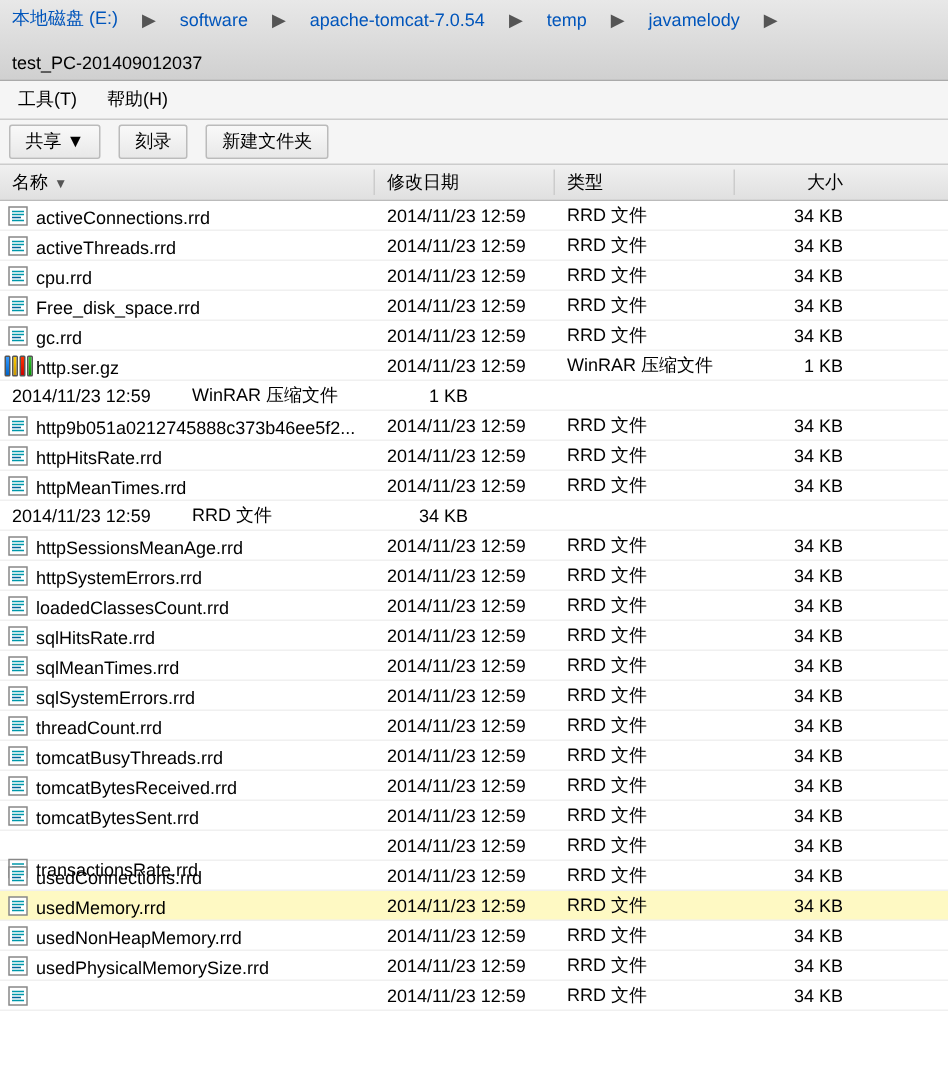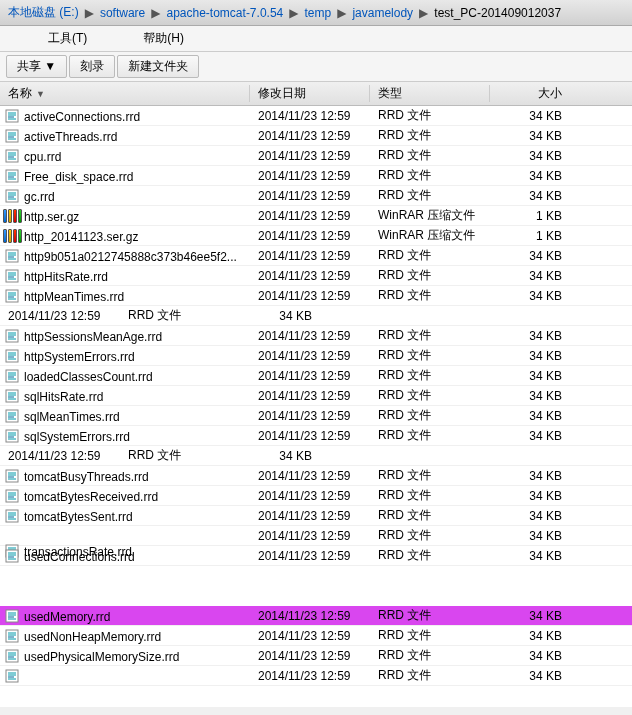--- a/index.html
+++ b/index.html
@@ -41,31 +41,30 @@
       background: #f5f5f5;
       border-bottom: 1px solid #ccc;
       padding: 2px 6px;
       display: flex;
       gap: 8px;
       font-size: 12px;
     }
     .menu-item {
       padding: 2px 6px;
       cursor: pointer;
-      margin-left: 36px;
     }
 
     
     .toolbar {
       background: #f5f5f5;
       border-bottom: 1px solid #ccc;
       padding: 3px 6px;
       display: flex;
       align-items: center;
-      gap: 2px;
+      gap: 12px;
       font-size: 12px;
     }
     .toolbar-btn {
       padding: 2px 10px;
       background: linear-gradient(to bottom, #f9f9f9, #e8e8e8);
       border: 1px solid #bbb;
       border-radius: 2px;
       cursor: pointer;
       display: flex;
       align-items: center;
@@ -127,22 +126,21 @@
 
     
     .file-row {
       display: flex;
       align-items: center;
       border-bottom: 1px solid #f0f0f0;
       height: 20px;
       cursor: default;
     }
     .file-row.selected {
-      background: #d946ef;
-      margin-top: 40px;
+      background: #fef9c3;
     }
 
     .cell-name {
       width: 250px;
       padding: 0 4px;
       display: flex;
       align-items: flex-end;
       gap: 4px;
       overflow: hidden;
       white-space: nowrap;
@@ -198,21 +196,21 @@
     }
     .file-container::-webkit-scrollbar-thumb {
       background: #c0c0c0;
       border: 1px solid #aaa;
     }
   </style>
 </head>
 <body>
 
 <div class="title-bar">
-  <span style="display:flex;align-items:center;gap:4px;flex-wrap:wrap;">
+  <span style="display:flex;align-items:center;gap:14px;flex-wrap:wrap;">
     <span class="breadcrumb-item">本地磁盘 (E:)</span>
     <span class="breadcrumb-sep">▶</span>
     <span class="breadcrumb-item">software</span>
     <span class="breadcrumb-sep">▶</span>
     <span class="breadcrumb-item">apache-tomcat-7.0.54</span>
     <span class="breadcrumb-sep">▶</span>
     <span class="breadcrumb-item">temp</span>
     <span class="breadcrumb-sep">▶</span>
     <span class="breadcrumb-item">javamelody</span>
     <span class="breadcrumb-sep">▶</span>
@@ -344,31 +342,20 @@
         <span class="winrar-book book-green"></span>
       </span>
     </span>
       <span style="overflow:hidden;text-overflow:ellipsis;white-space:nowrap;">http.ser.gz</span>
     </div>
     <div class="cell-date">2014/11/23 12:59</div>
     <div class="cell-type">WinRAR 压缩文件</div>
     <div class="cell-size">1 KB</div>
   </div>
       <div class="file-row">
-    <div class="cell-name">
-      <span class="file-icon">
-      <span class="winrar-books">
-        <span class="winrar-book book-blue"></span>
-        <span class="winrar-book book-yellow"></span>
-        <span class="winrar-book book-red"></span>
-        <span class="winrar-book book-green"></span>
-      </span>
-    </span>
-      <span style="overflow:hidden;text-overflow:ellipsis;white-space:nowrap;">http_20141123.ser.gz</span>
-    </div>
     <div class="cell-date">2014/11/23 12:59</div>
     <div class="cell-type">WinRAR 压缩文件</div>
     <div class="cell-size">1 KB</div>
   </div>
       <div class="file-row">
     <div class="cell-name">
       <span class="file-icon">
       <svg width="14" height="14" viewBox="0 0 14 14">
         <rect x="1" y="1" width="12" height="12" fill="white" stroke="#888" stroke-width="1"></rect>
         <line x1="3" y1="4" x2="11" y2="4" stroke="#09a" stroke-width="1"></line>
@@ -518,20 +505,32 @@
         <line x1="3" y1="10" x2="11" y2="10" stroke="#09a" stroke-width="1"></line>
       </svg>
     </span>
       <span style="overflow:hidden;text-overflow:ellipsis;white-space:nowrap;">sqlSystemErrors.rrd</span>
     </div>
     <div class="cell-date">2014/11/23 12:59</div>
     <div class="cell-type">RRD 文件</div>
     <div class="cell-size">34 KB</div>
   </div>
       <div class="file-row">
+    <div class="cell-name">
+      <span class="file-icon">
+      <svg width="14" height="14" viewBox="0 0 14 14">
+        <rect x="1" y="1" width="12" height="12" fill="white" stroke="#888" stroke-width="1"></rect>
+        <line x1="3" y1="4" x2="11" y2="4" stroke="#09a" stroke-width="1"></line>
+        <line x1="3" y1="6" x2="11" y2="6" stroke="#09a" stroke-width="1"></line>
+        <line x1="3" y1="8" x2="9" y2="8" stroke="#069" stroke-width="1"></line>
+        <line x1="3" y1="10" x2="11" y2="10" stroke="#09a" stroke-width="1"></line>
+      </svg>
+    </span>
+      <span style="overflow:hidden;text-overflow:ellipsis;white-space:nowrap;">threadCount.rrd</span>
+    </div>
     <div class="cell-date">2014/11/23 12:59</div>
     <div class="cell-type">RRD 文件</div>
     <div class="cell-size">34 KB</div>
   </div>
       <div class="file-row">
     <div class="cell-name">
       <span class="file-icon">
       <svg width="14" height="14" viewBox="0 0 14 14">
         <rect x="1" y="1" width="12" height="12" fill="white" stroke="#888" stroke-width="1"></rect>
         <line x1="3" y1="4" x2="11" y2="4" stroke="#09a" stroke-width="1"></line>

